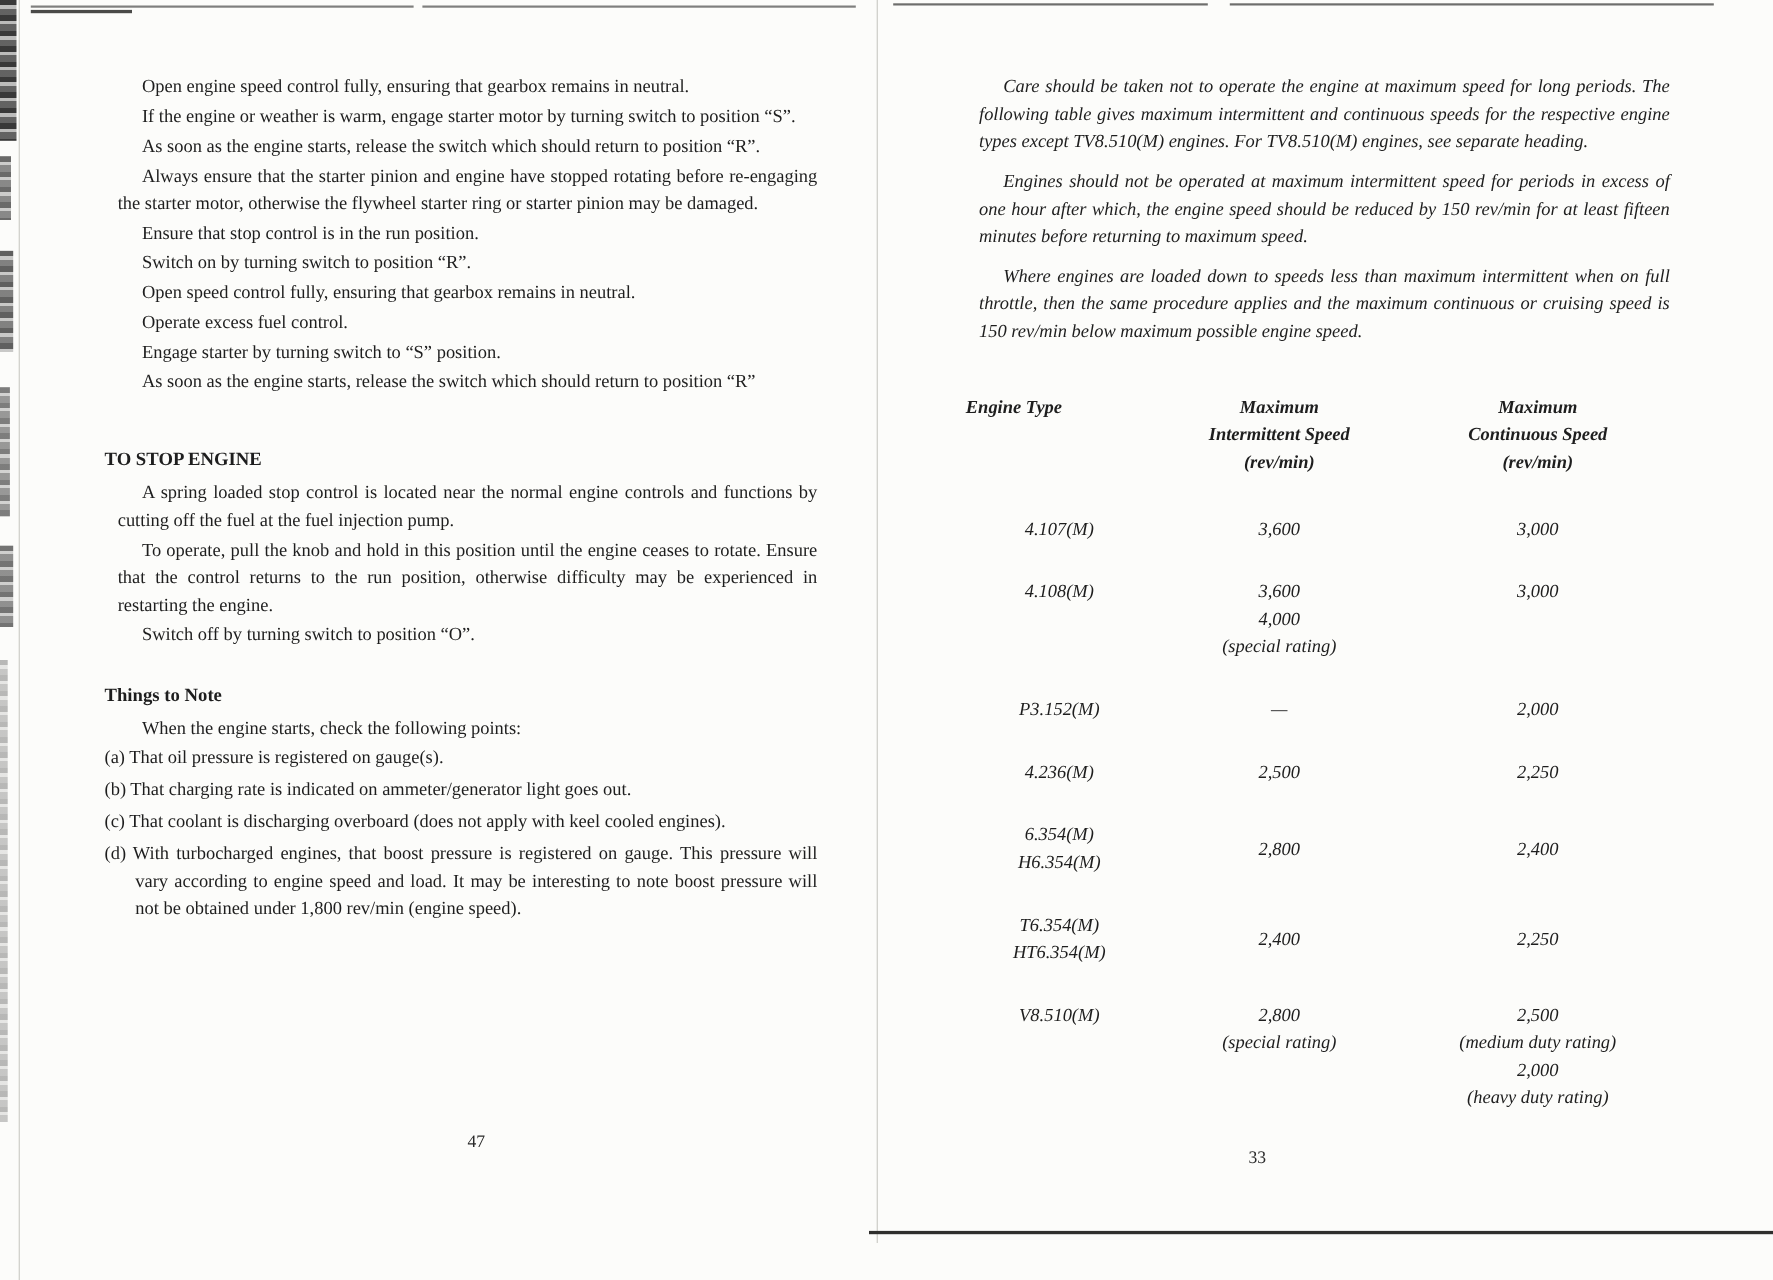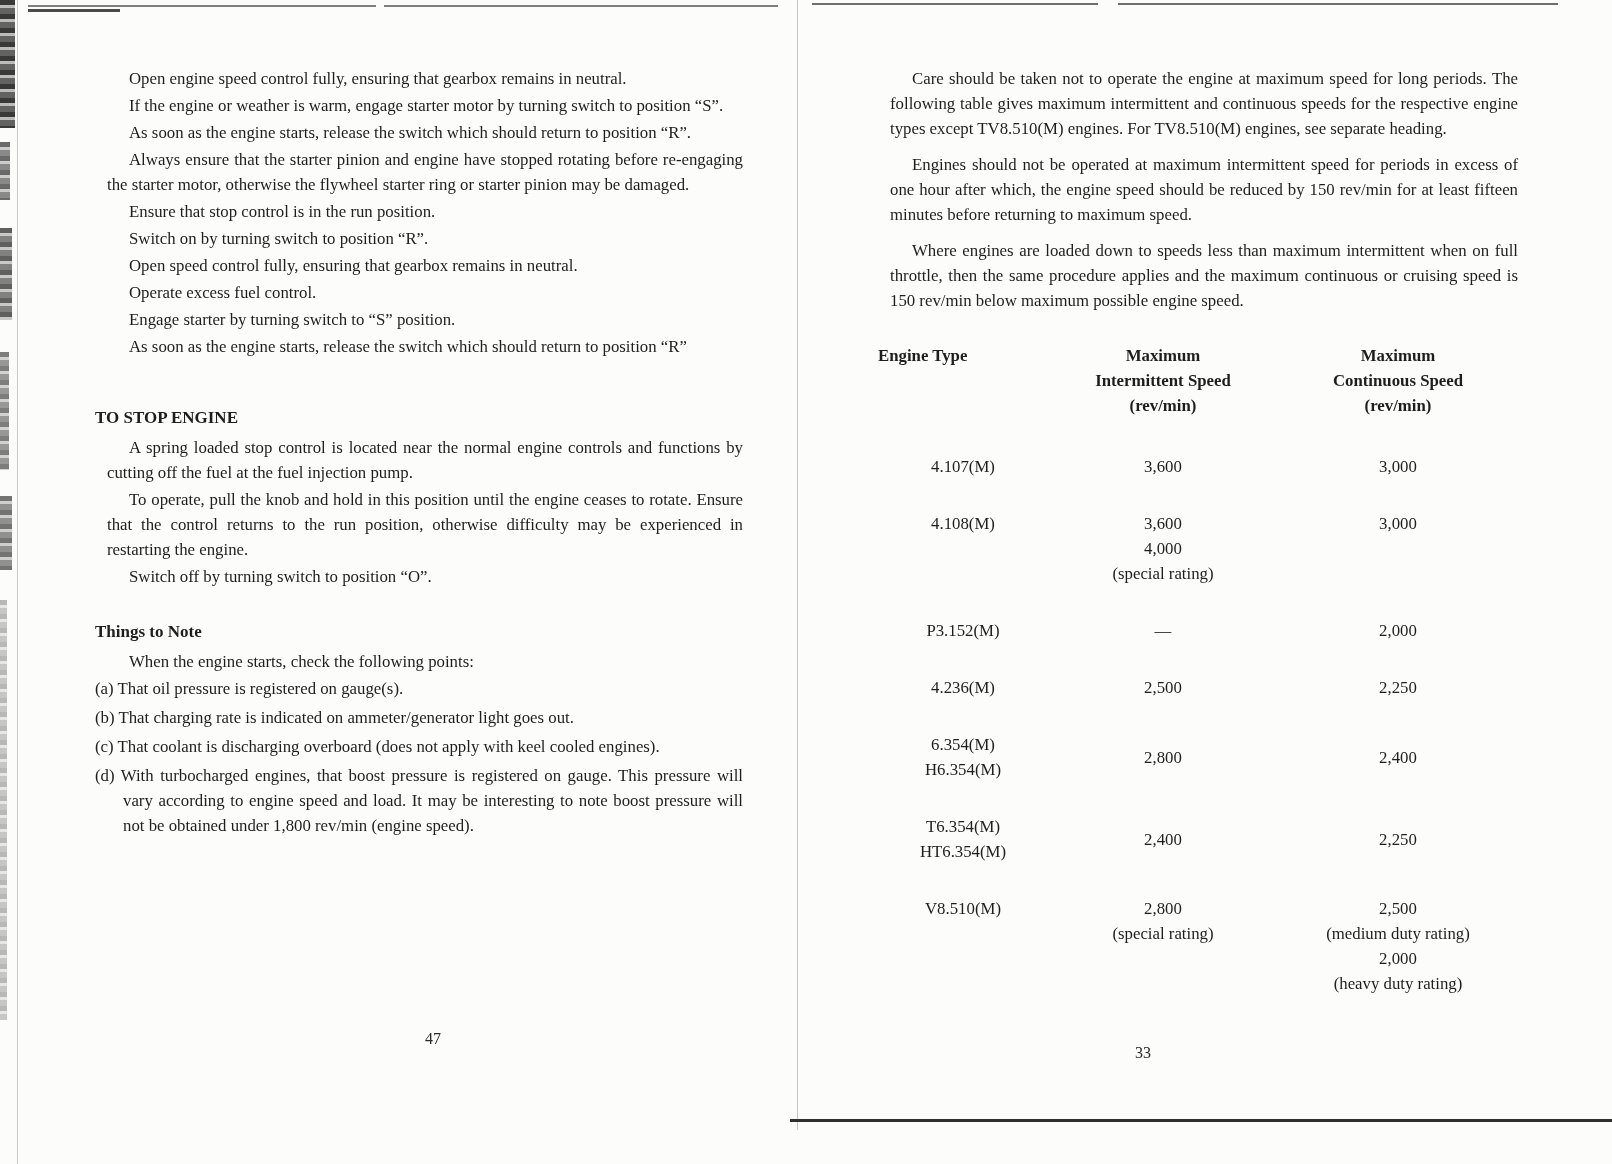--- a/index.html
+++ b/index.html
@@ -23,40 +23,40 @@
       rgba(110,110,110,0.45) 5px 8px,
       rgba(60,60,60,0.8) 8px 14px);
   }
   .edge-line { position:absolute; background:#c9c9c4; }
   .top-line  { position:absolute; background:#4a4a48; }
   .bottom-line { position:absolute; background:#2f2f2d; }
   .gutter { position:absolute; width:1px; background:#c8c8c2; }
   
   .page { position:absolute; font-size:16.8px; line-height:25px; }
   .page-left  { left:95px;  top:66px; width:648px; }
-  .page-right { left:878px; top:66px; width:640px; }
+  .page-right { left:878px; top:66px; width:640px;font-style:italic; }
   .para { text-align:justify; text-indent:22px; margin:0 0 2px 12px; }
   .page-right .para { margin-bottom:11px; }
   .h {
     font-weight:bold; font-size:17px;
     margin-top:30px; margin-bottom:5px;
   }
   .h.mt-lg { margin-top:46px; }
   .note {
     text-align:justify;
     padding-left:28px; text-indent:-28px;
     margin:0 0 4px 0;
   }
   .page-number {
     position:absolute; font-size:16px; color:#2a2a2a;
   }
   .pn-left  { left:425px;  top:1030px; }
   .pn-right { left:1123px; top:1044px;margin-left:12px; }
   
-  .speed-table { margin-top:30px; }
+  .speed-table { margin-top:44px; }
   .thead, .trow {
     display:grid;
     grid-template-columns:170px 230px 240px;
     align-items:start;
   }
   .thead { margin-bottom:36px; }
   .trow  { margin-bottom:32px; }
   .trow.vcenter { align-items:center; }
   .th { font-weight:bold; text-align:center; white-space:pre-line; }
   .th.engine { text-align:left; }

